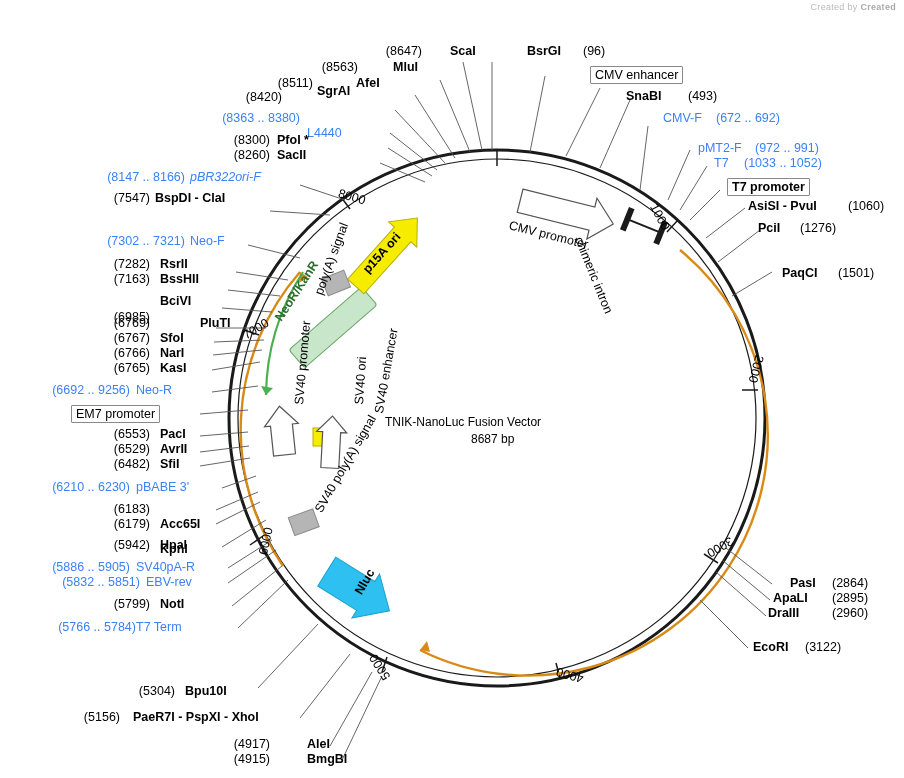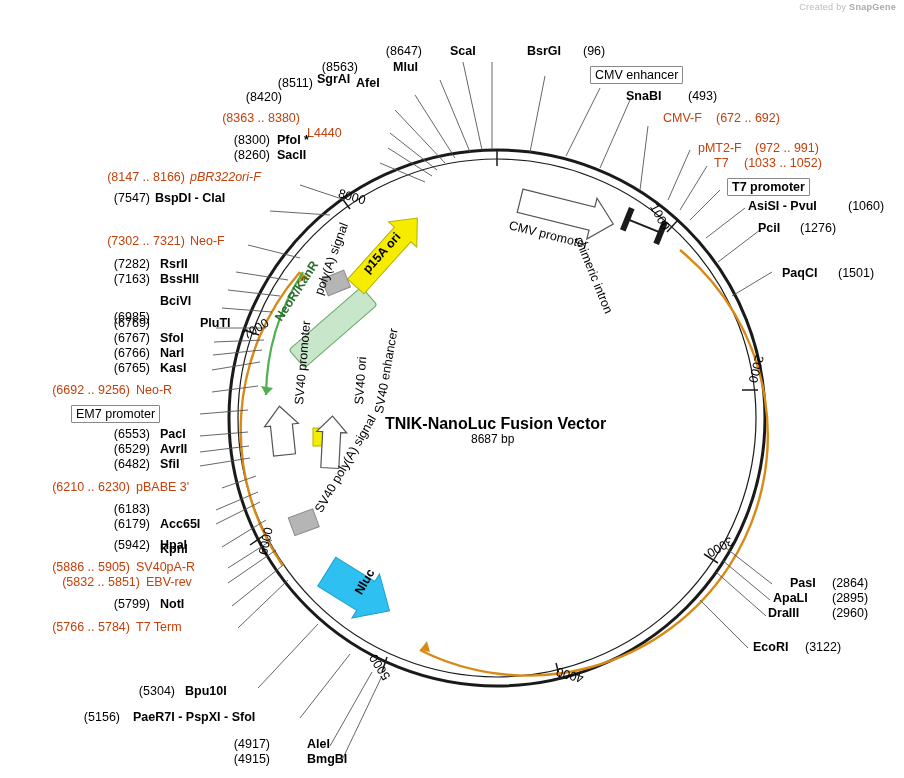--- a/index.html
+++ b/index.html
@@ -3,38 +3,38 @@
 <meta charset="utf-8">
 <style>
   html,body{margin:0;padding:0;}
   body{
     width:904px;height:778px;background:#ffffff;position:relative;overflow:hidden;
     font-family:"Liberation Sans", sans-serif;
   }
   #stage{position:absolute;left:0;top:0;width:904px;height:778px;}
   .lbl{position:absolute;white-space:nowrap;font-size:12.5px;color:#000;}
   .bold{font-weight:bold;}
-  .purple{color:#c2410c;}
+  .purple{color:#3b82f6;}
   .pos{color:#000;font-weight:normal;}
   .right{text-align:right;}
   .boxed{border:1px solid #888;padding:1px 4px;background:#fff;border-radius:1px;}
   #credit{position:absolute;right:8px;top:2px;font-size:9px;color:#bbb;letter-spacing:.3px;}
   #credit b{color:#aaa;}
-  .vtitle{position:absolute;font-weight:bold;font-size:16px;color:#000;}
+  .vtitle{position:absolute;font-weight:normal;font-size:12px;color:#000;}
   .vsize{position:absolute;font-size:12px;color:#000;}
   svg{position:absolute;left:0;top:0;}
 </style>
 </head>
 <body>
 
 <div id="stage">
 
   <div id="credit">
     <span>Created by</span>
-    <b>SnapGene</b>
+    <b>Created</b>
   </div>
 
   <svg width="904" height="778">
 
     <circle cx="497" cy="418" r="268" fill="none" stroke="#1a1a1a" stroke-width="3"></circle>
     <circle cx="497" cy="418" r="259" fill="none" stroke="#1a1a1a" stroke-width="1.2"></circle>
 
     <g stroke="#1a1a1a" stroke-width="1.5">
       <line x1="497" y1="150" x2="497" y2="166"></line>
       <line x1="678" y1="220" x2="667" y2="232"></line>
@@ -186,21 +186,21 @@
   <div class="lbl pos right" style="left:288px;top:60px;width:70px;">(8563)</div>
   <div class="lbl bold" style="left:393px;top:60px;">MluI</div>
 
   <div class="lbl pos right" style="left:243px;top:76px;width:70px;">(8511)</div>
   <div class="lbl bold" style="left:356px;top:76px;">AfeI</div>
 
   <div class="lbl bold" style="left:626px;top:89px;">SnaBI</div>
   <div class="lbl pos" style="left:688px;top:89px;">(493)</div>
 
   <div class="lbl pos right" style="left:212px;top:90px;width:70px;">(8420)</div>
-  <div class="lbl bold" style="left:317px;top:72px;">SgrAI</div>
+  <div class="lbl bold" style="left:317px;top:84px;">SgrAI</div>
 
   <div class="lbl purple right" style="left:160px;top:111px;width:140px;">(8363 .. 8380)</div>
   <div class="lbl purple" style="left:307px;top:126px;">L4440</div>
 
   <div class="lbl purple" style="left:663px;top:111px;">CMV-F</div>
   <div class="lbl purple" style="left:716px;top:111px;">(672 .. 692)</div>
 
   <div class="lbl pos right" style="left:200px;top:133px;width:70px;">(8300)</div>
   <div class="lbl bold" style="left:277px;top:133px;">PfoI *</div>
 
@@ -278,40 +278,40 @@
 
   <div class="lbl purple right" style="left:0px;top:560px;width:130px;">(5886 .. 5905)</div>
   <div class="lbl purple" style="left:136px;top:560px;">SV40pA-R</div>
 
   <div class="lbl purple right" style="left:10px;top:575px;width:130px;">(5832 .. 5851)</div>
   <div class="lbl purple" style="left:146px;top:575px;">EBV-rev</div>
 
   <div class="lbl pos right" style="left:80px;top:597px;width:70px;">(5799)</div>
   <div class="lbl bold" style="left:160px;top:597px;">NotI</div>
 
-  <div class="lbl purple right" style="left:0px;top:620px;width:130px;">(5766 .. 5784)</div>
+  <div class="lbl purple right" style="left:6px;top:620px;width:130px;">(5766 .. 5784)</div>
   <div class="lbl purple" style="left:136px;top:620px;">T7 Term</div>
 
   <div class="lbl bold" style="left:790px;top:576px;">PasI</div>
   <div class="lbl pos" style="left:832px;top:576px;">(2864)</div>
 
   <div class="lbl bold" style="left:773px;top:591px;">ApaLI</div>
   <div class="lbl pos" style="left:832px;top:591px;">(2895)</div>
 
   <div class="lbl bold" style="left:768px;top:606px;">DraIII</div>
   <div class="lbl pos" style="left:832px;top:606px;">(2960)</div>
 
   <div class="lbl bold" style="left:753px;top:640px;">EcoRI</div>
   <div class="lbl pos" style="left:805px;top:640px;">(3122)</div>
 
   <div class="lbl pos right" style="left:105px;top:684px;width:70px;">(5304)</div>
   <div class="lbl bold" style="left:185px;top:684px;">Bpu10I</div>
 
   <div class="lbl pos right" style="left:50px;top:710px;width:70px;">(5156)</div>
-  <div class="lbl bold" style="left:133px;top:710px;">PaeR7I  -  PspXI  -  SfoI</div>
+  <div class="lbl bold" style="left:133px;top:710px;">PaeR7I  -  PspXI  -  XhoI</div>
 
   <div class="lbl pos right" style="left:200px;top:737px;width:70px;">(4917)</div>
   <div class="lbl bold" style="left:307px;top:737px;">AleI</div>
 
   <div class="lbl pos right" style="left:200px;top:752px;width:70px;">(4915)</div>
   <div class="lbl bold" style="left:307px;top:752px;">BmgBI</div>
 
 </div>
 
 </body></html>

